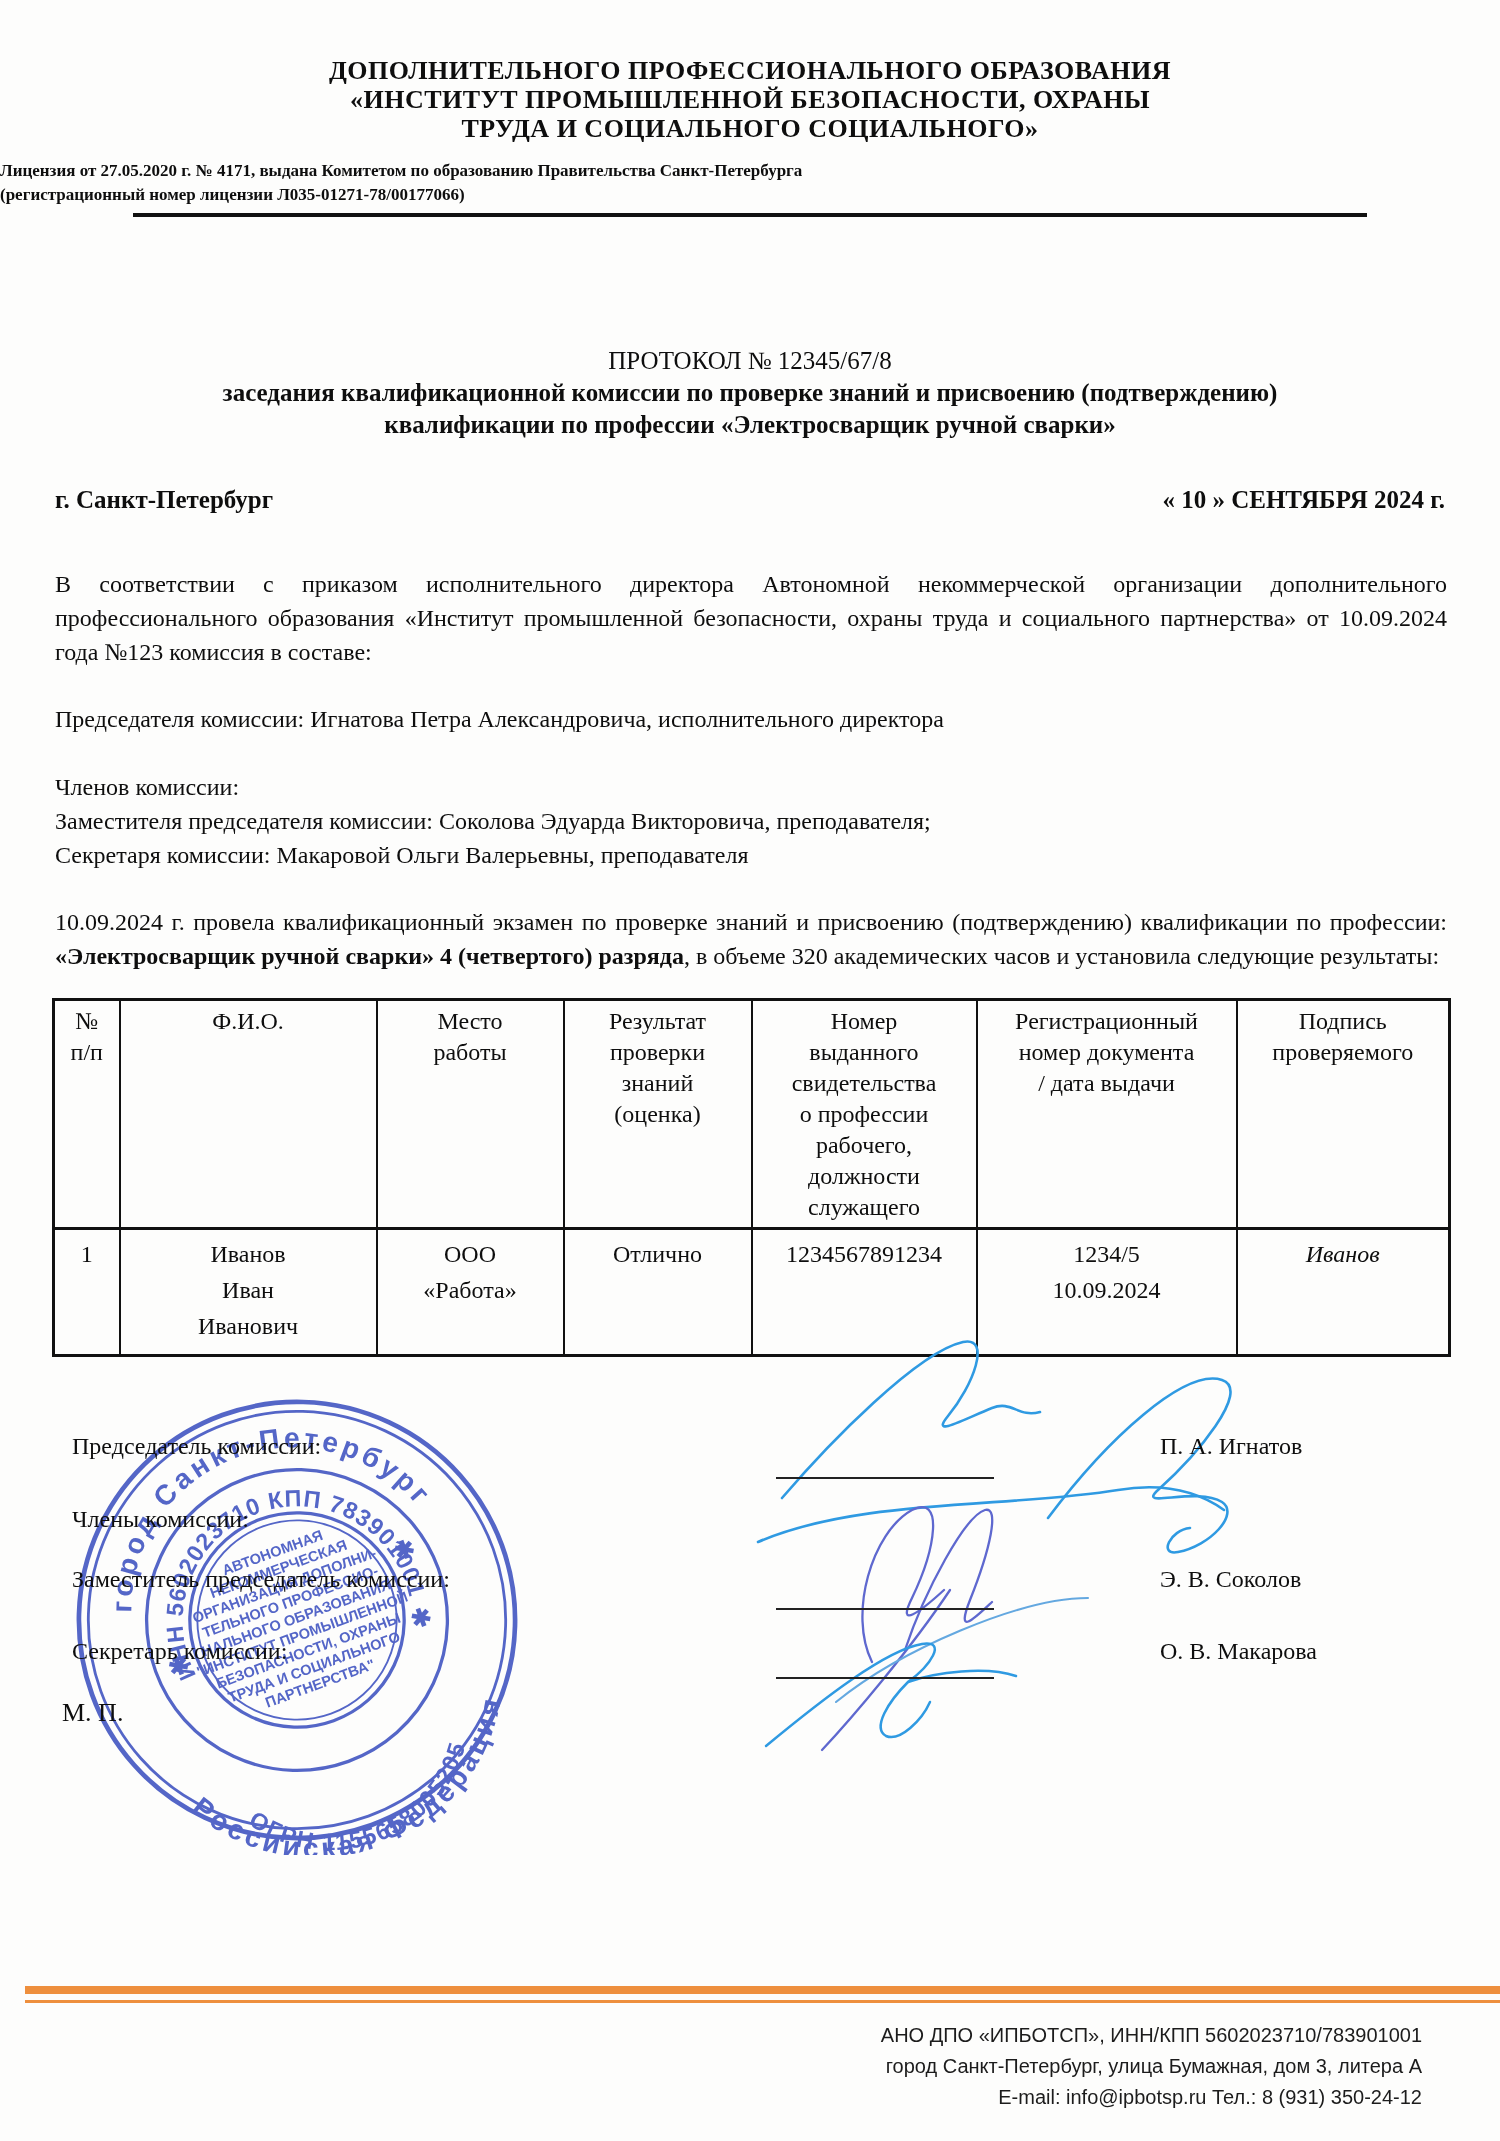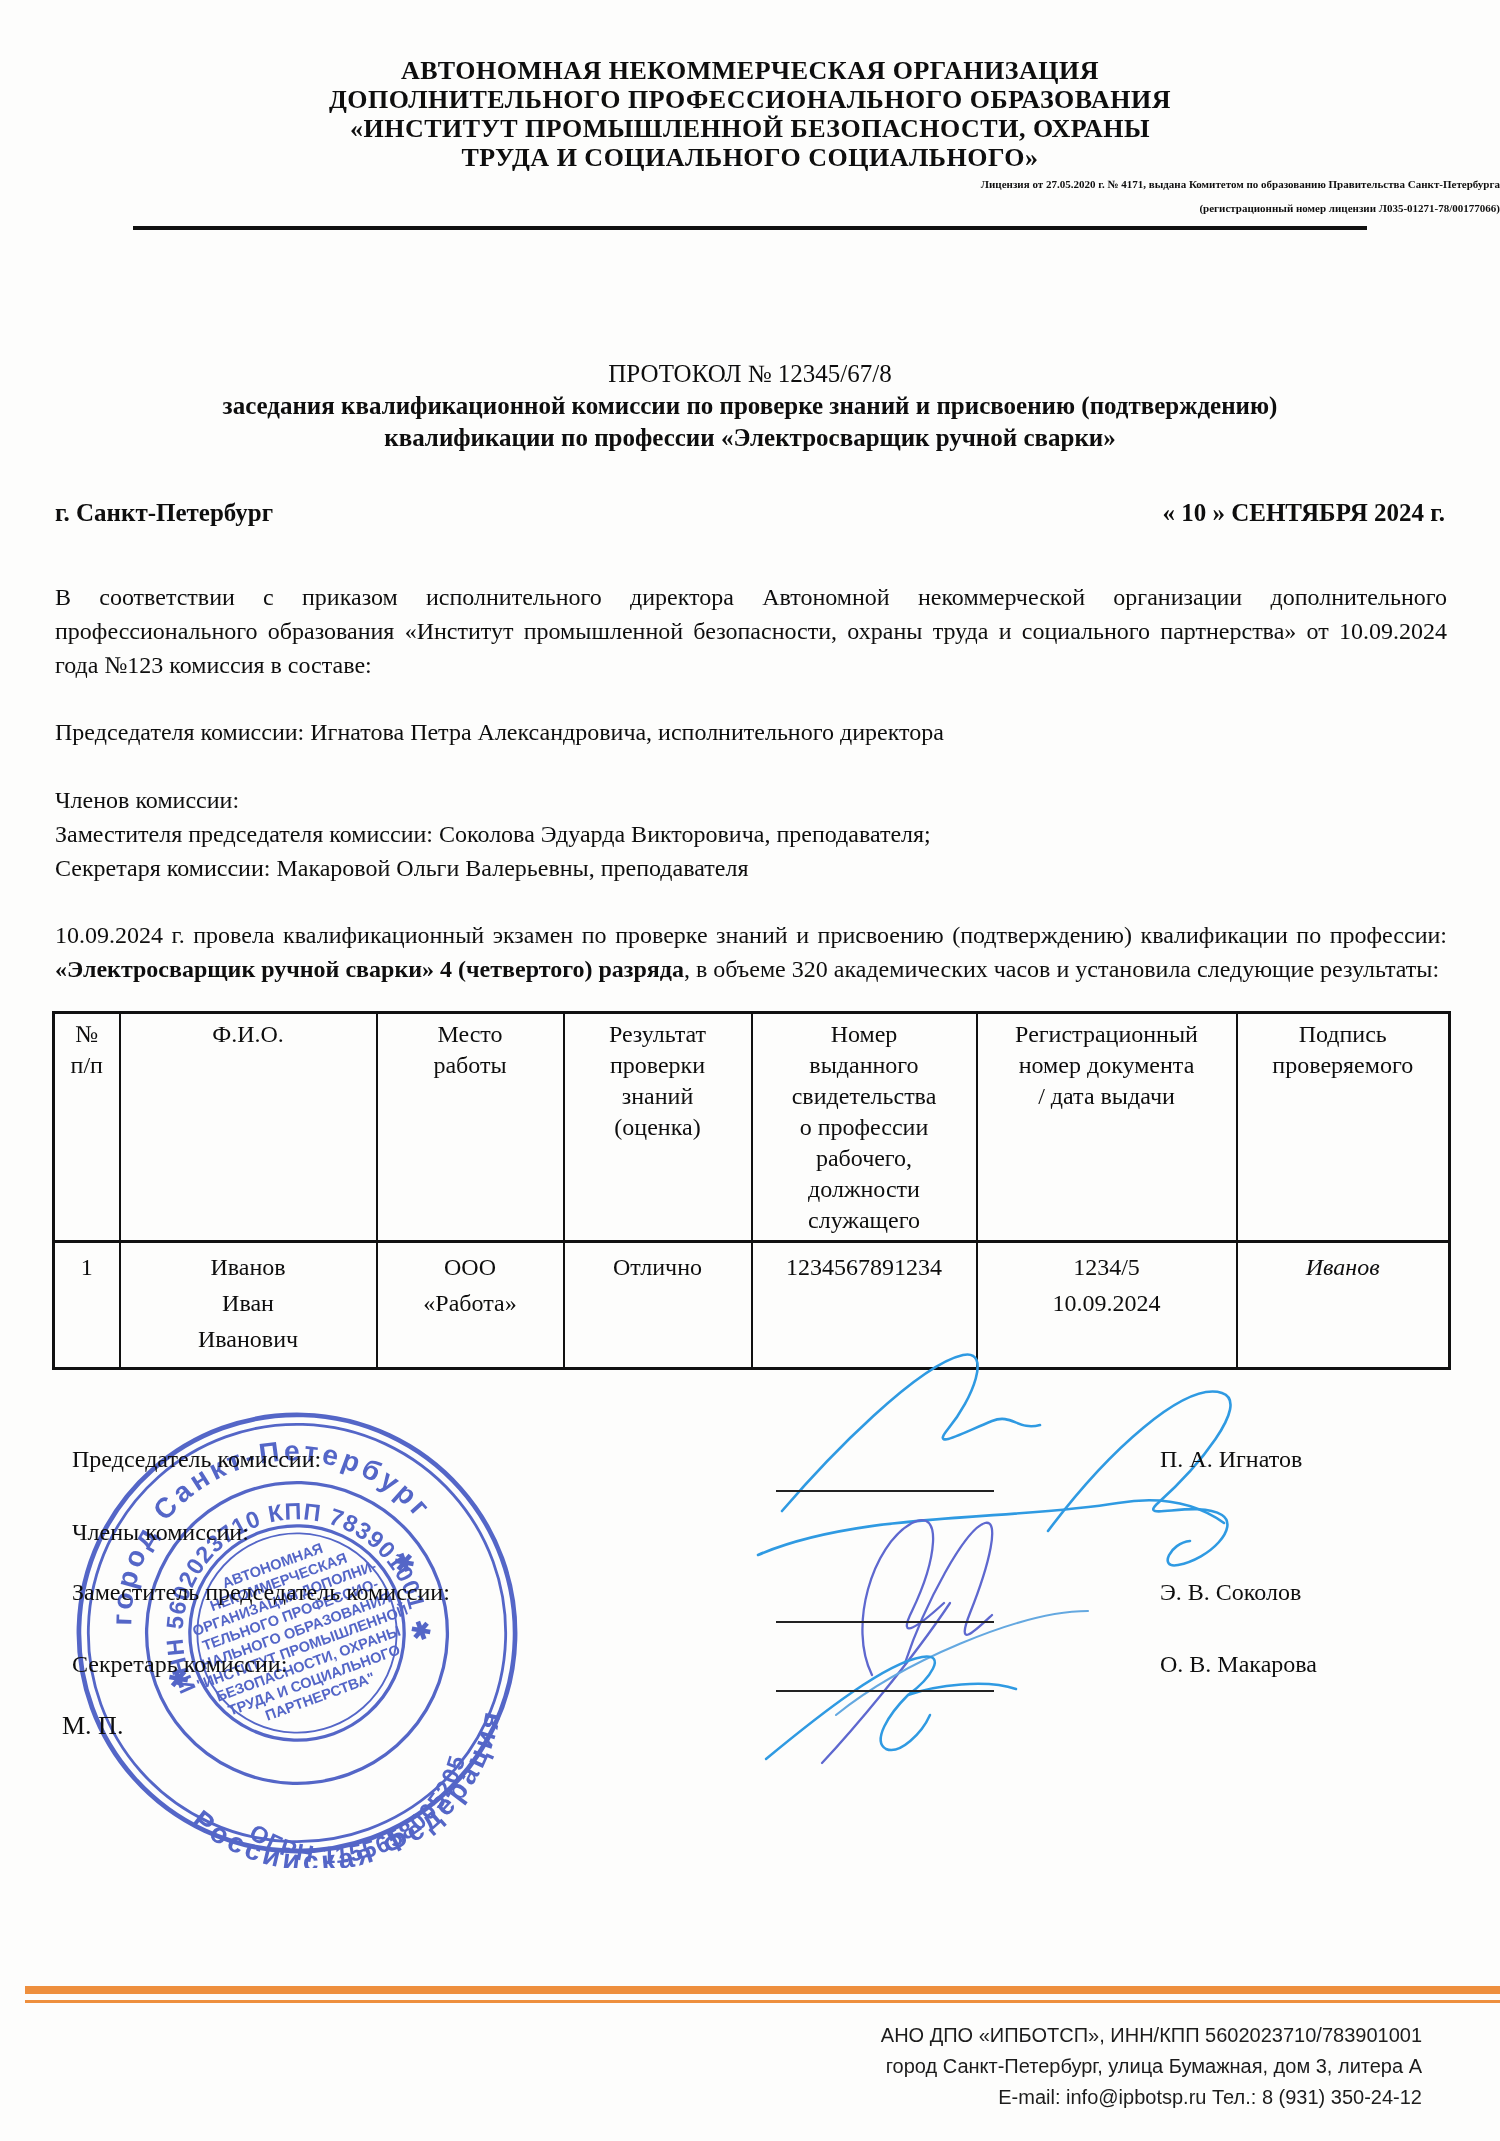--- a/index.html
+++ b/index.html
@@ -15,23 +15,24 @@
   
   .org-title{
     padding-top:56px;
     text-align:center;
     font-weight:bold;
     font-size:26px;
     line-height:29px;
     letter-spacing:.5px;
   }
   .license{
-    text-align:right;
+    margin-top:16px;
+    text-align:left;
     font-weight:bold;
-    font-size:11px;
+    font-size:17px;
     line-height:24px;
   }
   .header-rule{
     height:4px;background:#111;
     margin:6px 133px 0 133px;
   }
   
   .protocol-title{
     margin-top:128px;
     text-align:center;font-weight:normal;
@@ -103,21 +104,20 @@
   }
   .stamp-center-line{font-family:"Liberation Sans", sans-serif;font-weight:bold;}
   .stamp-arc{font-family:"Liberation Sans", sans-serif;font-weight:bold;}
 </style>
 </head>
 <body>
 
 <div class="page">
 
   <div class="org-title">
-    <div>АВТОНОМНАЯ НЕКОММЕРЧЕСКАЯ ОРГАНИЗАЦИЯ</div>
     <div>ДОПОЛНИТЕЛЬНОГО ПРОФЕССИОНАЛЬНОГО ОБРАЗОВАНИЯ</div>
     <div>«ИНСТИТУТ ПРОМЫШЛЕННОЙ БЕЗОПАСНОСТИ, ОХРАНЫ</div>
     <div>ТРУДА И СОЦИАЛЬНОГО СОЦИАЛЬНОГО»</div>
   </div>
   <div class="license">
     <div>Лицензия от 27.05.2020 г. № 4171, выдана Комитетом по образованию Правительства Санкт-Петербурга</div>
     <div>(регистрационный номер лицензии Л035-01271-78/00177066)</div>
   </div>
   <div class="header-rule"></div>
 

